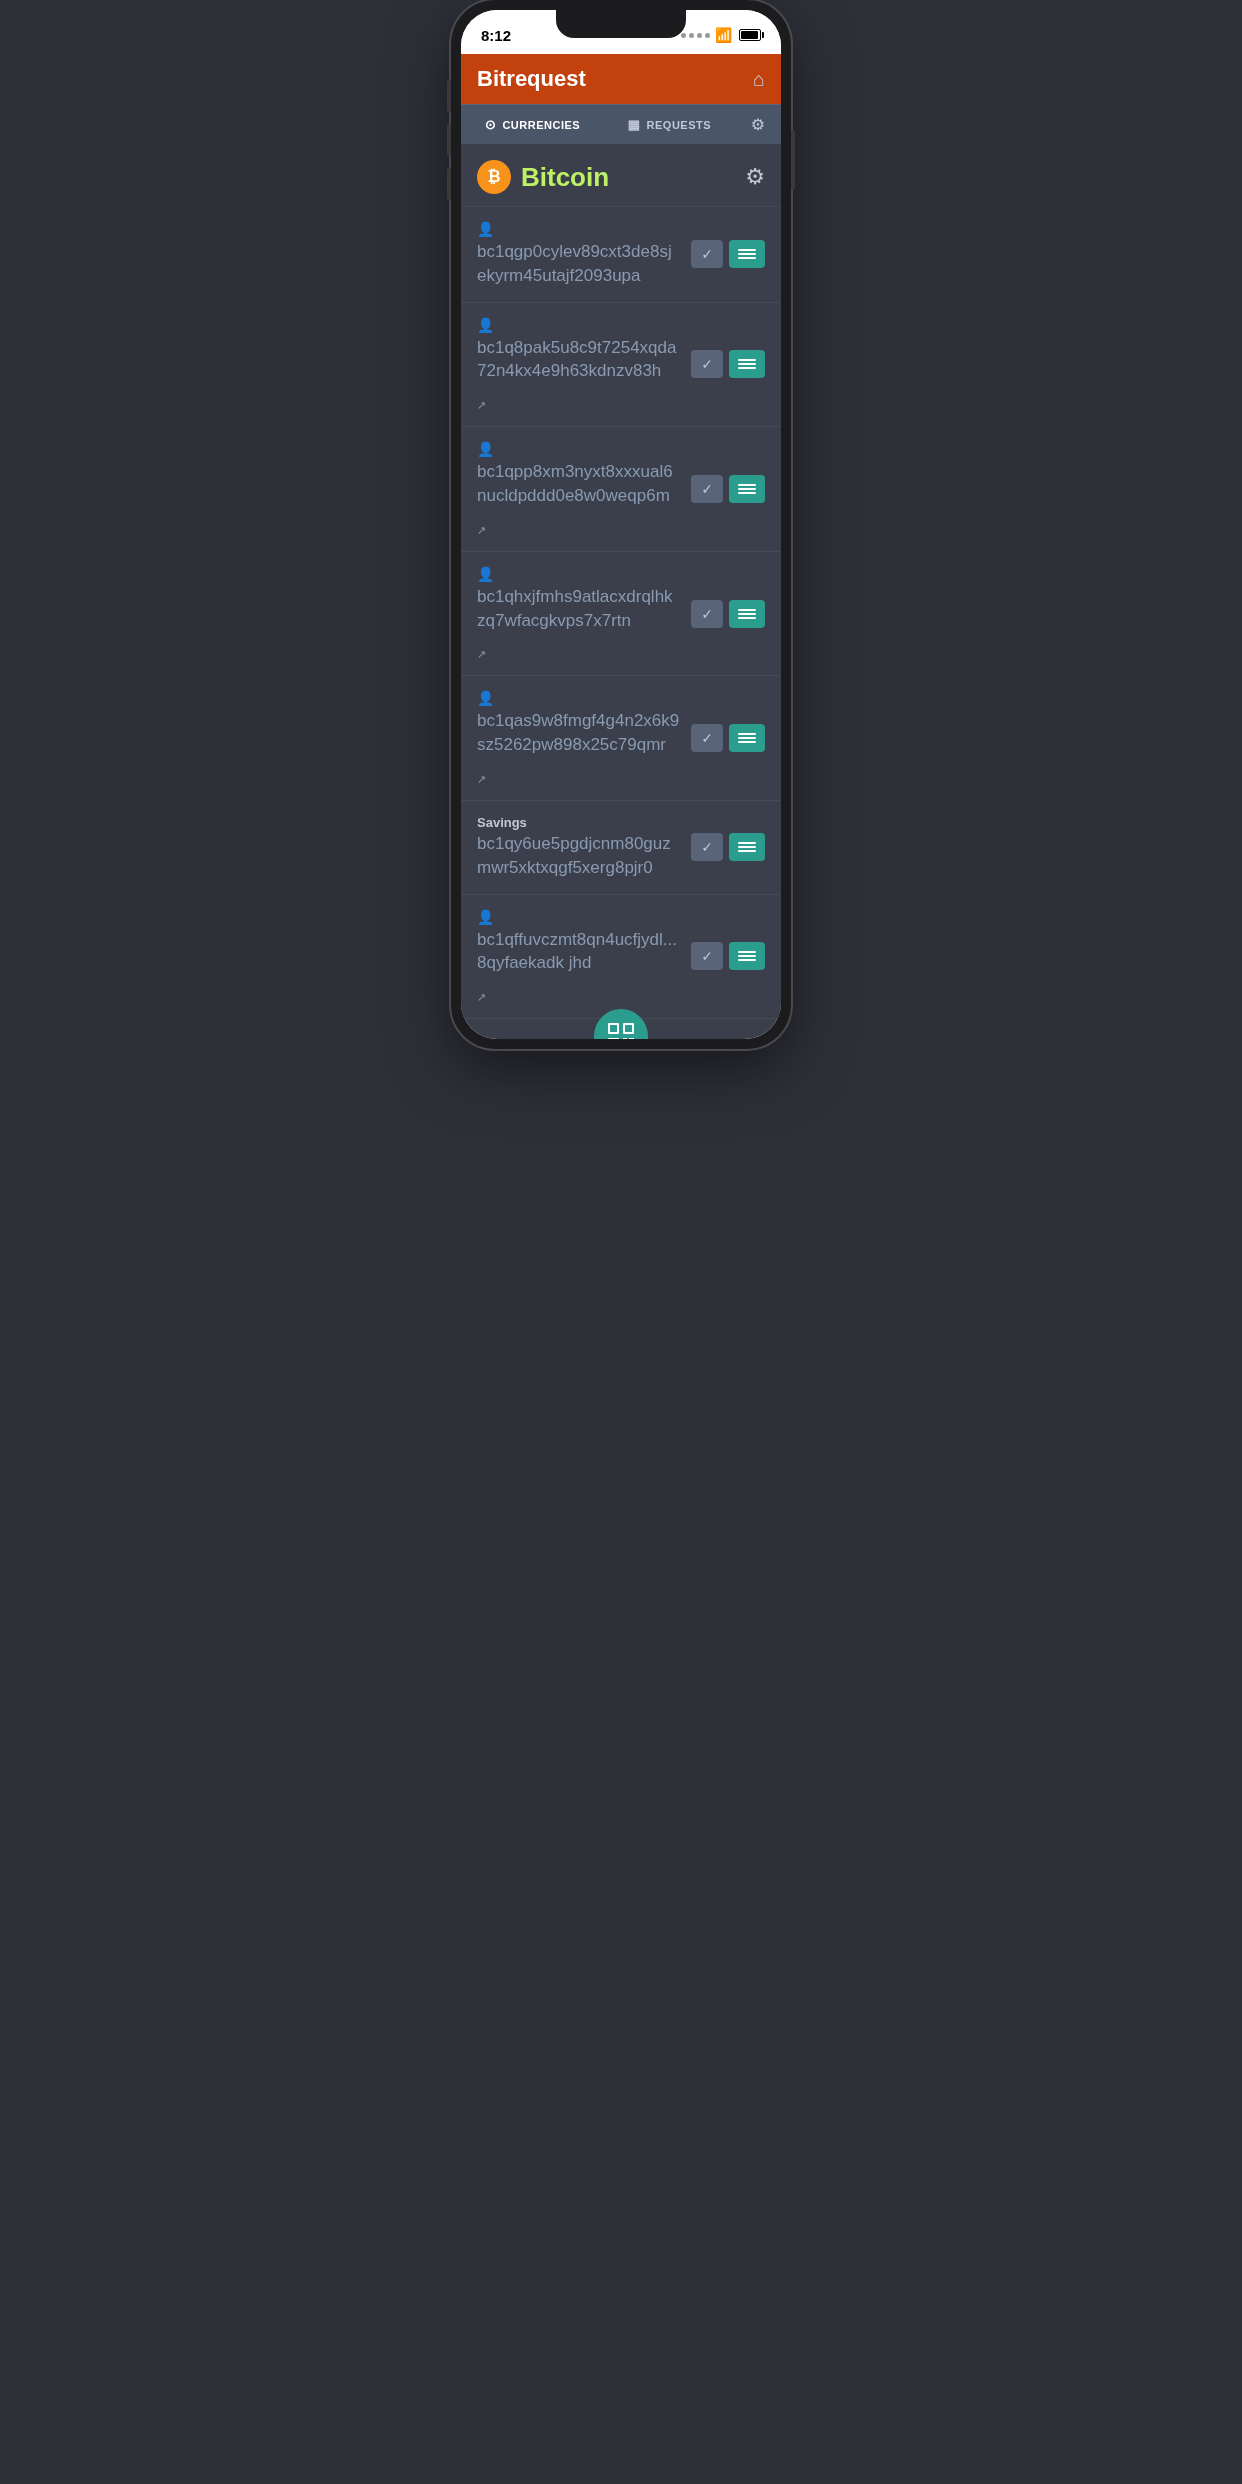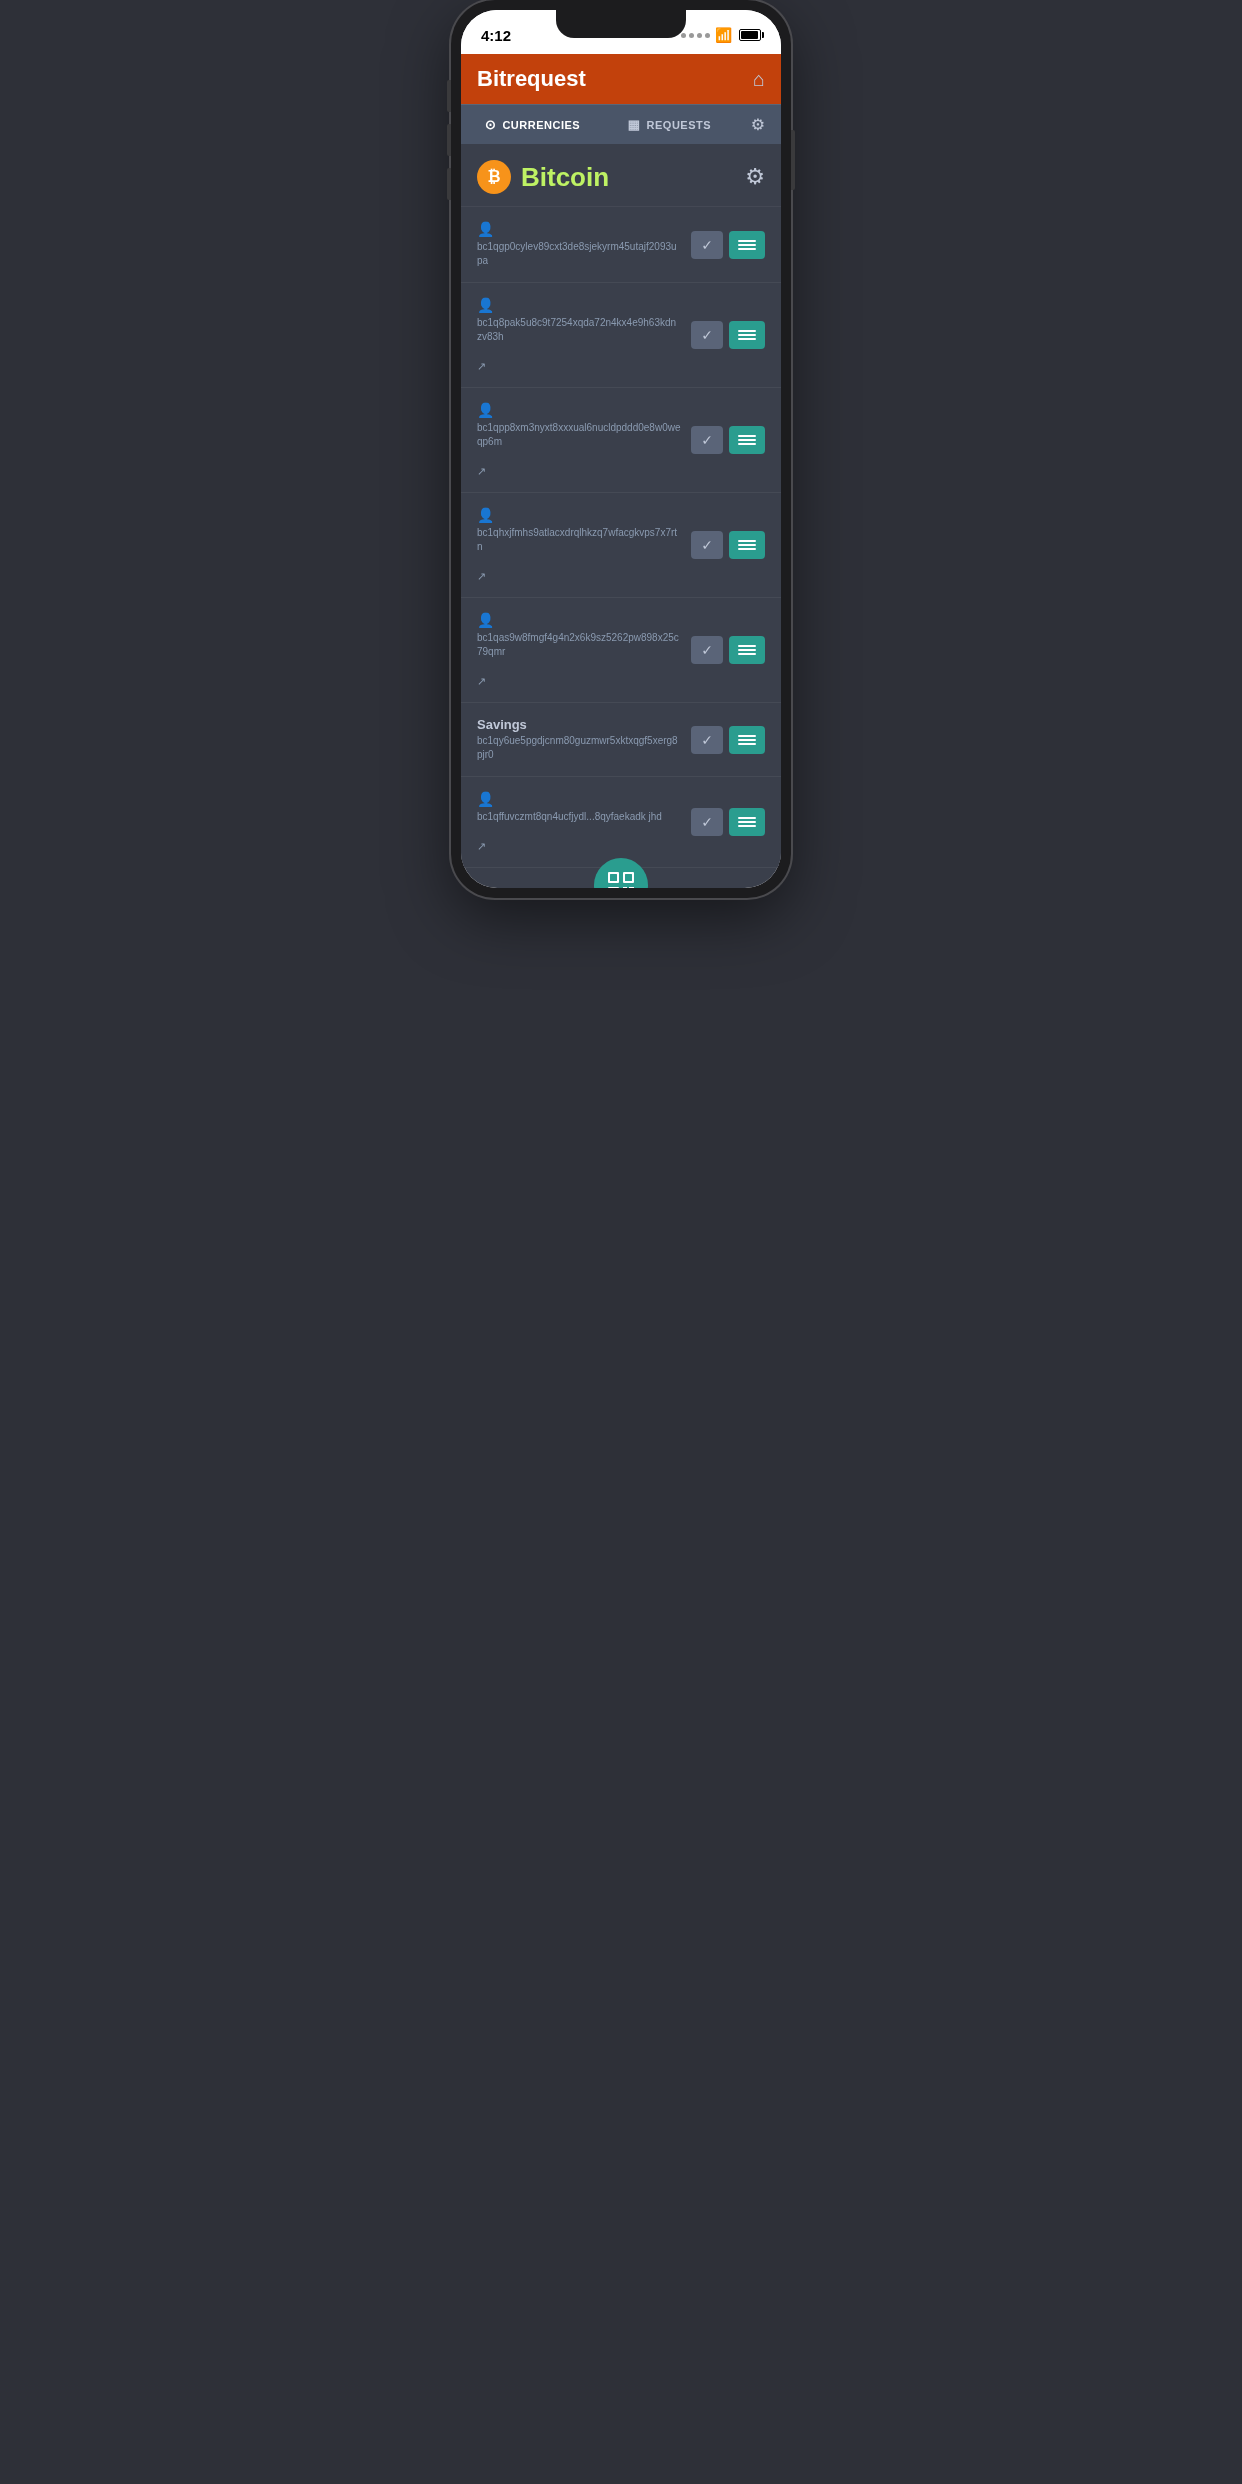--- a/index.html
+++ b/index.html
@@ -257,21 +257,21 @@
       margin-bottom: 3px;
     }
 
     .person-icon {
       color: #4caf8a;
       font-size: 14px;
     }
 
     .address-text {
       color: #8a9ab0;
-      font-size: 10px;
+      font-size: 17px;
       word-break: break-all;
       line-height: 1.4;
     }
 
     .address-with-link {
       display: flex;
       align-items: center;
       flex-wrap: wrap;
       gap: 16px;
     }
@@ -394,21 +394,21 @@
     <div class="phone-btn-left"></div>
     <div class="phone-btn-left2"></div>
     <div class="phone-btn-left3"></div>
     <div class="phone-btn-right"></div>
 
     <div class="phone-screen">
 
       <div class="notch"></div>
 
       <div class="status-bar">
-        <span class="status-time">4:12</span>
+        <span class="status-time">8:12</span>
         <div class="status-icons">
           <div class="signal-dots">
             <div class="dot"></div>
             <div class="dot"></div>
             <div class="dot"></div>
             <div class="dot"></div>
           </div>
           <span class="wifi-icon">📶</span>
           <div class="battery-icon">
             <div class="battery-fill"></div>

